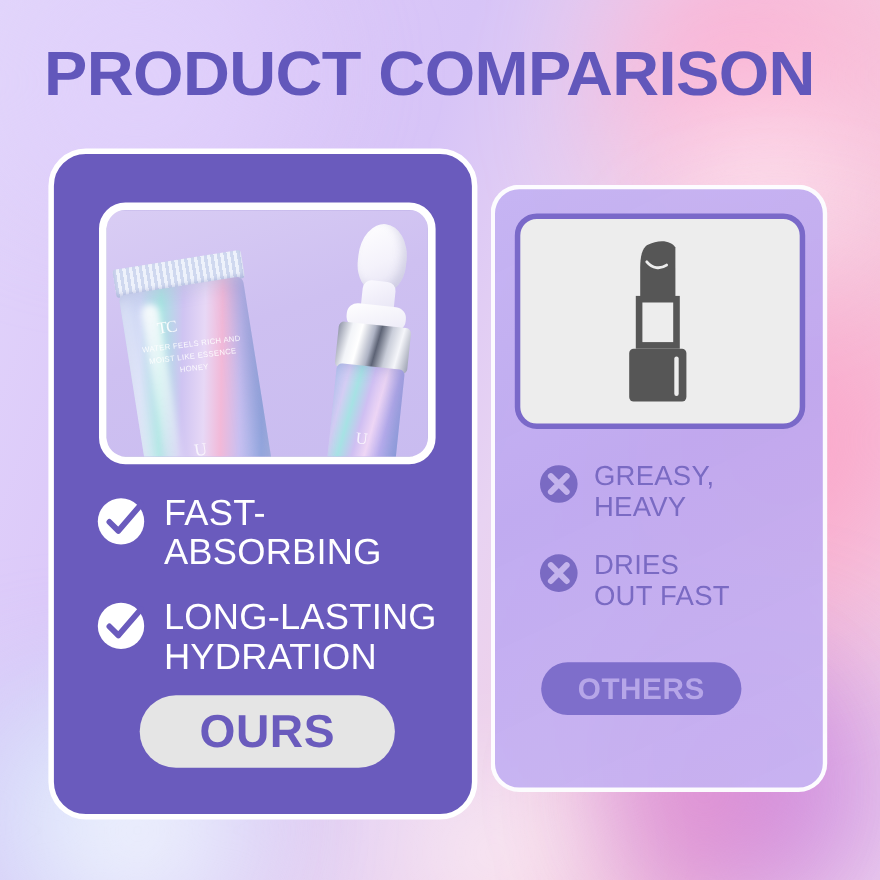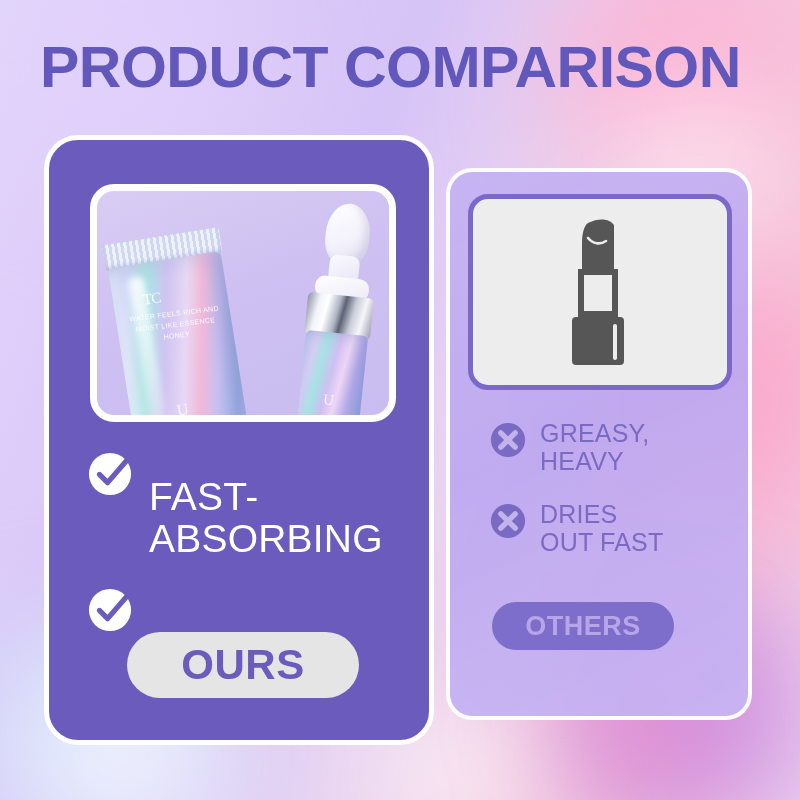--- a/index.html
+++ b/index.html
@@ -151,22 +151,22 @@
   }
   .drop-mark {
     position:absolute; left:24px; bottom:22px; font-size:15px; color:rgba(255,255,255,.8);
     font-family:"Liberation Serif", serif;
   }
 
   #ours-list { position:absolute; left:38px; top:308px; width:330px; }
   .check-row { display:flex; align-items:flex-start; gap:16px; margin-bottom:24px; }
   .check-icon { flex:0 0 auto; width:46px; height:46px; margin-top:3px; }
   .check-label {
-    font-size:39px; font-weight:400; line-height:1.08; color:#ffffff;
-    white-space:pre-line; letter-spacing:.2px;margin-top:28px;
+    font-size:33px; font-weight:400; line-height:1.08; color:#ffffff;
+    white-space:pre-line; letter-spacing:.2px;
   }
   #ours-badge {
     position:absolute; left:78px; bottom:42px; width:232px; height:66px;
     background:#e5e5e5; border-radius:34px;
     display:flex; align-items:center; justify-content:center;
   }
   #ours-badge span {
     font-size:42px; font-weight:700; color:#6a5bbd; letter-spacing:.5px;
   }
 </style>
@@ -259,19 +259,21 @@
         <path d="M13 24.5 L21.5 33 L43 8" stroke="#6a5bbd" stroke-width="5.5" fill="none" stroke-linecap="round" stroke-linejoin="round"></path>
       </svg>
       <div class="check-label">FAST-
 ABSORBING</div>
     </div>
     <div class="check-row">
       <svg class="check-icon" viewBox="0 0 48 48">
         <circle cx="24" cy="24" r="22" fill="#ffffff"></circle>
         <path d="M13 24.5 L21.5 33 L43 8" stroke="#6a5bbd" stroke-width="5.5" fill="none" stroke-linecap="round" stroke-linejoin="round"></path>
       </svg>
+      <div class="check-label">LONG-LASTING
+HYDRATION</div>
     </div>
   </div>
 
   <div id="ours-badge">
     <span>OURS</span>
   </div>
 </div>
 
 </body></html>

